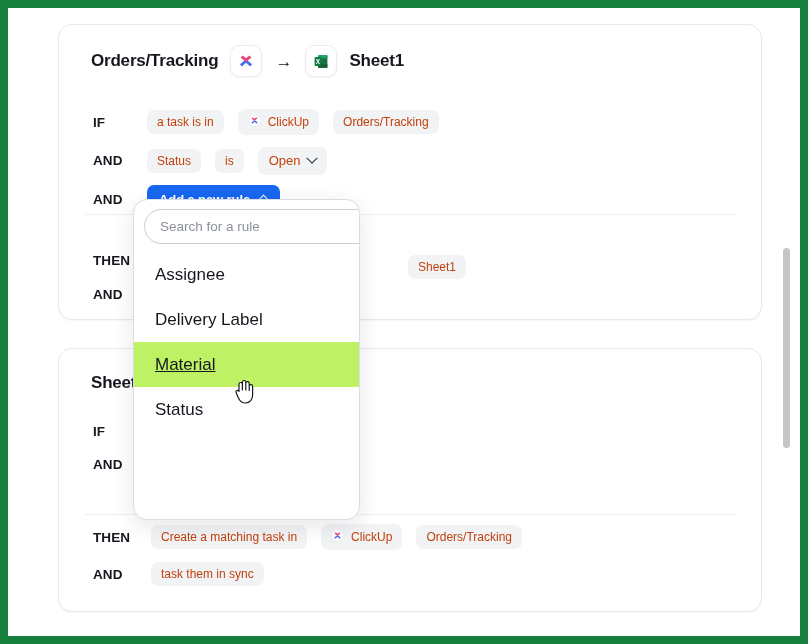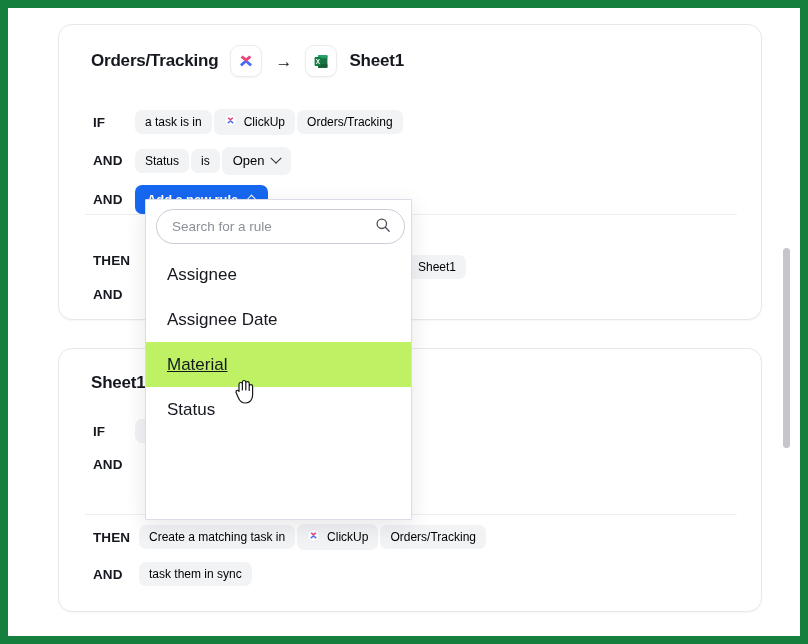--- a/index.html
+++ b/index.html
@@ -51,37 +51,37 @@
   }
   .arrow {
     font-size: 17px; color: #15181f; line-height: 1;
     padding: 0 1px;
   }
 
   .row {
     position: absolute;
     display: flex;
     align-items: center;
-    gap: 2px;
+    gap: 14px;
     white-space: nowrap;
   }
   .kw {
     font-size: 13.5px;
     font-weight: 700;
     color: #15181f;
     letter-spacing: .1px;
     min-width: 40px;
   }
   .kw.wide { min-width: 44px; }
   .pill {
     background: #f2f3f5;
     border-radius: 7px;
     padding: 5px 10px;
     font-size: 12px;
-    color: #000000;
+    color: #c2410c;
     display: flex;
     align-items: center;
     gap: 7px;
     line-height: 1.2;
   }
   .pill.lg { font-size: 13px; padding: 6px 11px; }
   .pill .cu { flex: 0 0 auto; }
   .chev {
     display: inline-block;
     width: 8px; height: 8px;
@@ -115,25 +115,25 @@
 
   .divider {
     position: absolute;
     height: 1px;
     background: #eceef2;
   }
 
   
   #dropdown {
     position: absolute;
-    left: 137px; top: 191px;
-    width: 267px; height: 321px;
+    left: 125px; top: 191px;
+    width: 227px; height: 321px;
     background: #ffffff;
     border: 1px solid #d9dde5;
-    border-radius: 1px;
+    border-radius: 14px;
     box-shadow: 0 6px 22px rgba(16,24,40,.10);
     overflow: hidden;
     z-index: 40;
   }
   #search-wrap {
     position: absolute;
     left: 10px; top: 9px;
     width: 249px; height: 35px;
     border: 1px solid #c9cdd6;
     border-radius: 18px;
@@ -329,21 +329,21 @@
           <line x1="10.3" y1="10.3" x2="14.2" y2="14.2" stroke="#4a4f58" stroke-width="1.3" stroke-linecap="round"></line>
         </svg>
       </span>
     </div>
 
     <div class="opt-list" id="opt-list">
         <div class="opt">
           <span>Assignee</span>
         </div>
         <div class="opt">
-          <span>Assignee Date</span>
+          <span>Delivery Label</span>
         </div>
         <div class="opt sel">
           <span>Material</span>
         </div>
         <div class="opt">
           <span>Status</span>
         </div>
       </div>
 
     <div id="scrolltrack"></div>

